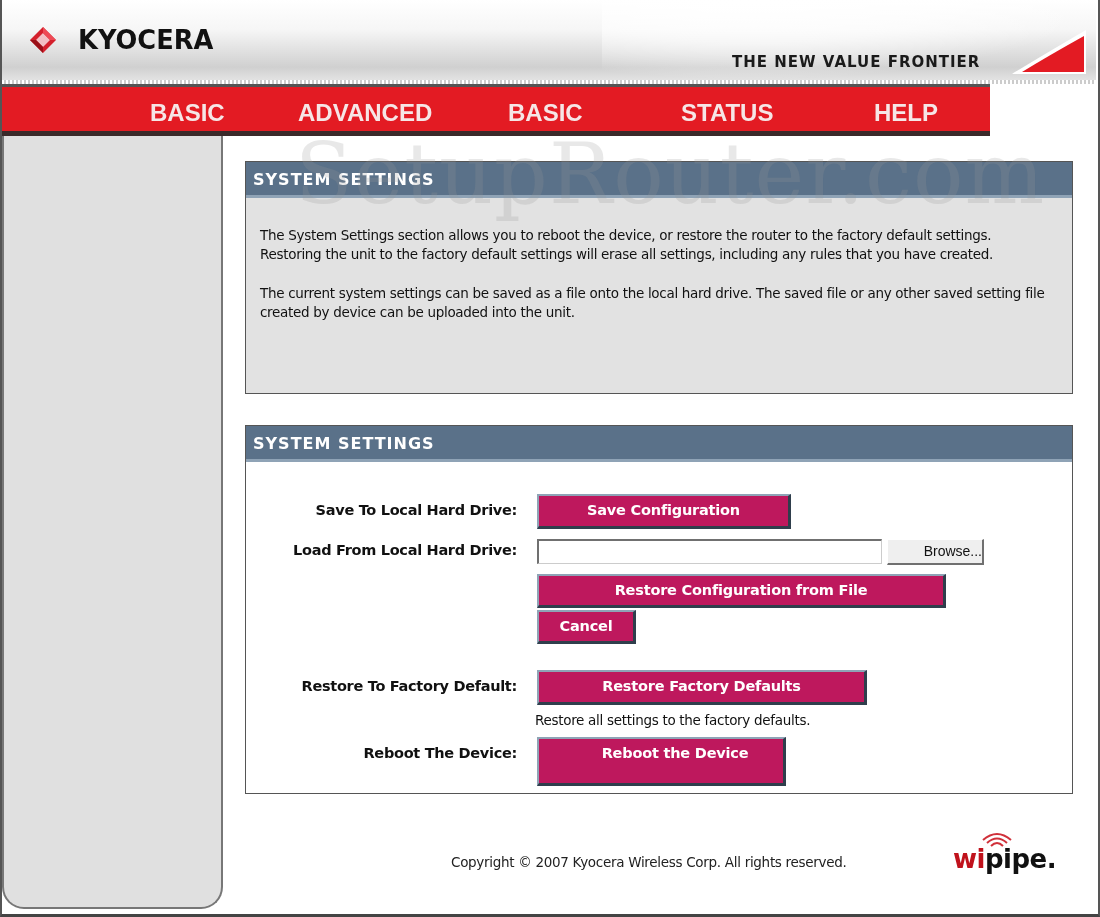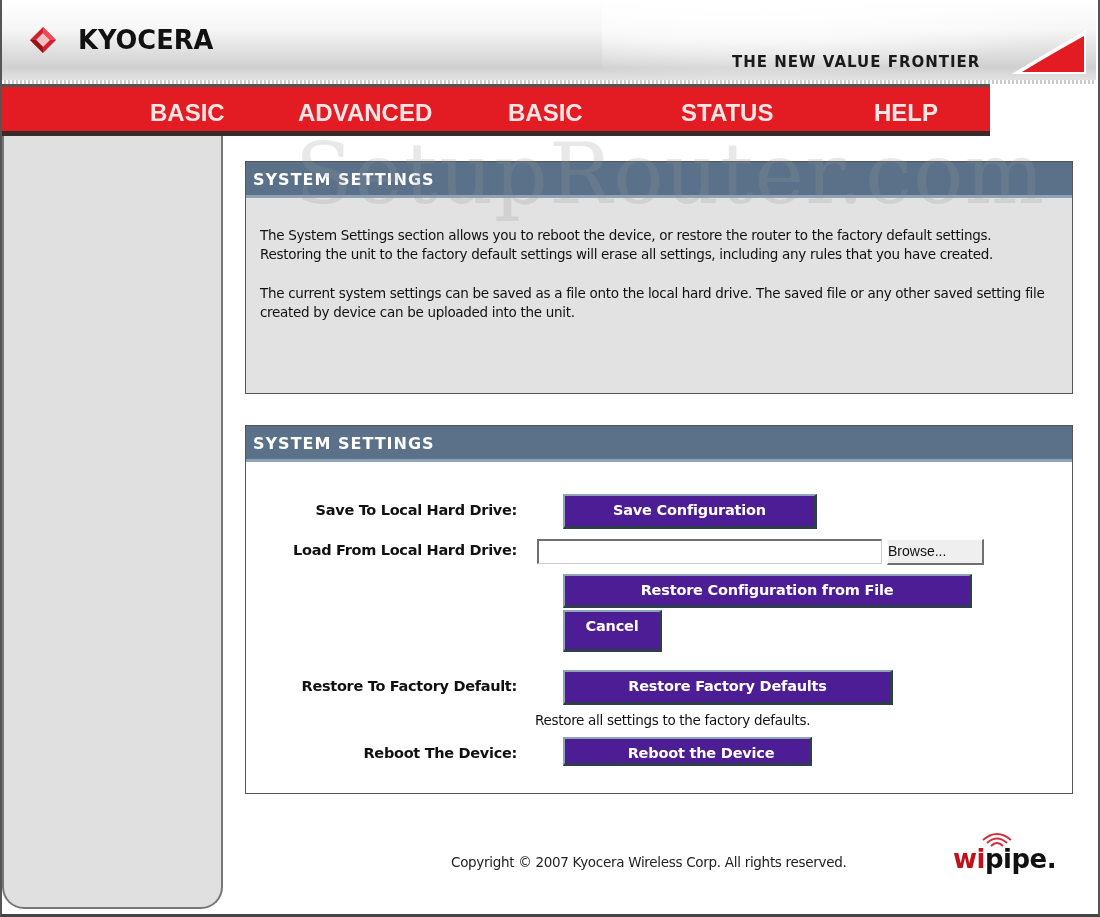--- a/index.html
+++ b/index.html
@@ -33,23 +33,23 @@
   
   .box { position: absolute; left: 245px; width: 828px; border: 1px solid #555; }
   .box-head { height: 36px; background: #5a7189; border-bottom: 3px solid #8fa3b6; color: #fff; font-family: "DejaVu Sans", sans-serif; font-weight: bold; font-size: 16px; letter-spacing: 1px; padding: 8px 0 0 7px; }
   .box1 { top: 161px; height: 233px; background: #e2e2e2; }
   .box1 p { font-family: "DejaVu Sans", sans-serif; font-size: 13.5px; line-height: 19px; color: #111; margin: 28px 20px 0 14px; letter-spacing: -0.3px; }
   .box1 p + p { margin-top: 20px; }
 
   .box2 { top: 425px; height: 369px; background: #ffffff; }
 
   .row-label { position: absolute; right: 555px; font-family: "DejaVu Sans", sans-serif; font-weight: bold; font-size: 14.5px; color: #111; text-align: right; white-space: nowrap; letter-spacing: -0.3px; }
-  .btn { position: absolute; background: #4c1d95; color: #fff; font-family: "DejaVu Sans", sans-serif; font-weight: bold; font-size: 14.5px; text-align: center; border-top: 2px solid #8fa3b6; border-left: 2px solid #8fa3b6; border-right: 3px solid #2f3e4c; border-bottom: 3px solid #2f3e4c; cursor: pointer; letter-spacing: -0.2px; margin-left: 26px; }
+  .btn { position: absolute; background: #be185d; color: #fff; font-family: "DejaVu Sans", sans-serif; font-weight: bold; font-size: 14.5px; text-align: center; border-top: 2px solid #8fa3b6; border-left: 2px solid #8fa3b6; border-right: 3px solid #2f3e4c; border-bottom: 3px solid #2f3e4c; cursor: pointer; letter-spacing: -0.2px; }
   .file-input { position: absolute; left: 291px; top: 113px; width: 345px; height: 25px; background: #fff; border-top: 2px solid #707070; border-left: 2px solid #707070; border-right: 1px solid #ccc; border-bottom: 1px solid #ccc; }
-  .browse-btn { position: absolute; left: 641px; top: 113px; width: 97px; height: 26px; background: #efefef; border-top: 1px solid #fff; border-left: 1px solid #fff; border-right: 2px solid #707070; border-bottom: 2px solid #707070; font-family: "Liberation Sans", sans-serif; font-size: 14px; color: #111; text-align: left; line-height: 23px; cursor: pointer; }
+  .browse-btn { position: absolute; left: 641px; top: 113px; width: 97px; height: 26px; background: #efefef; border-top: 1px solid #fff; border-left: 1px solid #fff; border-right: 2px solid #707070; border-bottom: 2px solid #707070; font-family: "Liberation Sans", sans-serif; font-size: 14px; color: #111; text-align: right; line-height: 23px; cursor: pointer; }
   .hint { position: absolute; left: 289px; top: 286px; font-family: "DejaVu Sans", sans-serif; font-size: 13.5px; color: #111; letter-spacing: -0.3px; }
 
   .copyright { position: absolute; left: 451px; top: 854px; font-family: "DejaVu Sans", sans-serif; font-size: 13.5px; color: #222; letter-spacing: -0.3px; }
   .wipipe { position: absolute; left: 953px; top: 830px; width: 90px; height: 50px; }
   .wipipe-text { position: absolute; left: 0; top: 14px; font-family: "DejaVu Sans", sans-serif; font-weight: bold; font-size: 26px; letter-spacing: -0.5px; }
   .wipipe-text .wi { color: #c0121c; }
   .wipipe-text .pipe { color: #111; }
   .wipipe-waves { position: absolute; left: 26px; top: 0; width: 36px; height: 18px; }
 </style>
 </head>
@@ -96,28 +96,28 @@
   <div class="box-head">SYSTEM SETTINGS</div>
 
   <div class="row-label" style="top:76px">Save To Local Hard Drive:</div>
   <div class="btn" style="left:291px; top:68px; width:254px; height:35px; line-height:29px;">Save Configuration</div>
 
   <div class="row-label" style="top:116px">Load From Local Hard Drive:</div>
   <input class="file-input" type="text" value="" style="">
   <div class="browse-btn">Browse...</div>
 
   <div class="btn" style="left:291px; top:148px; width:409px; height:34px; line-height:28px;">Restore Configuration from File</div>
-  <div class="btn" style="left:291px; top:184px; width:99px; height:42px; line-height:28px;">Cancel</div>
+  <div class="btn" style="left:291px; top:184px; width:99px; height:34px; line-height:28px;">Cancel</div>
 
   <div class="row-label" style="top:252px">Restore To Factory Default:</div>
   <div class="btn" style="left:291px; top:244px; width:330px; height:35px; line-height:29px;">Restore Factory Defaults</div>
   <div class="hint">Restore all settings to the factory defaults.</div>
 
   <div class="row-label" style="top:319px">Reboot The Device:</div>
-  <div class="btn" style="left:291px; top:311px; width:249px; height:29px; line-height:29px;padding-left:28px;">Reboot the Device</div>
+  <div class="btn" style="left:291px; top:311px; width:249px; height:49px; line-height:29px;padding-left:28px;">Reboot the Device</div>
 </section>
 
 <div class="watermark">SetupRouter.com</div>
 
 <div class="copyright">Copyright © 2007 Kyocera Wireless Corp. All rights reserved.</div>
 
 <div class="wipipe">
   <svg class="wipipe-waves" viewBox="0 0 36 18">
     <path d="M4,10 Q18,-2 32,10" stroke="#d0303a" stroke-width="2" fill="none"></path>
     <path d="M8,13 Q18,4 28,13" stroke="#d0303a" stroke-width="2" fill="none"></path>

